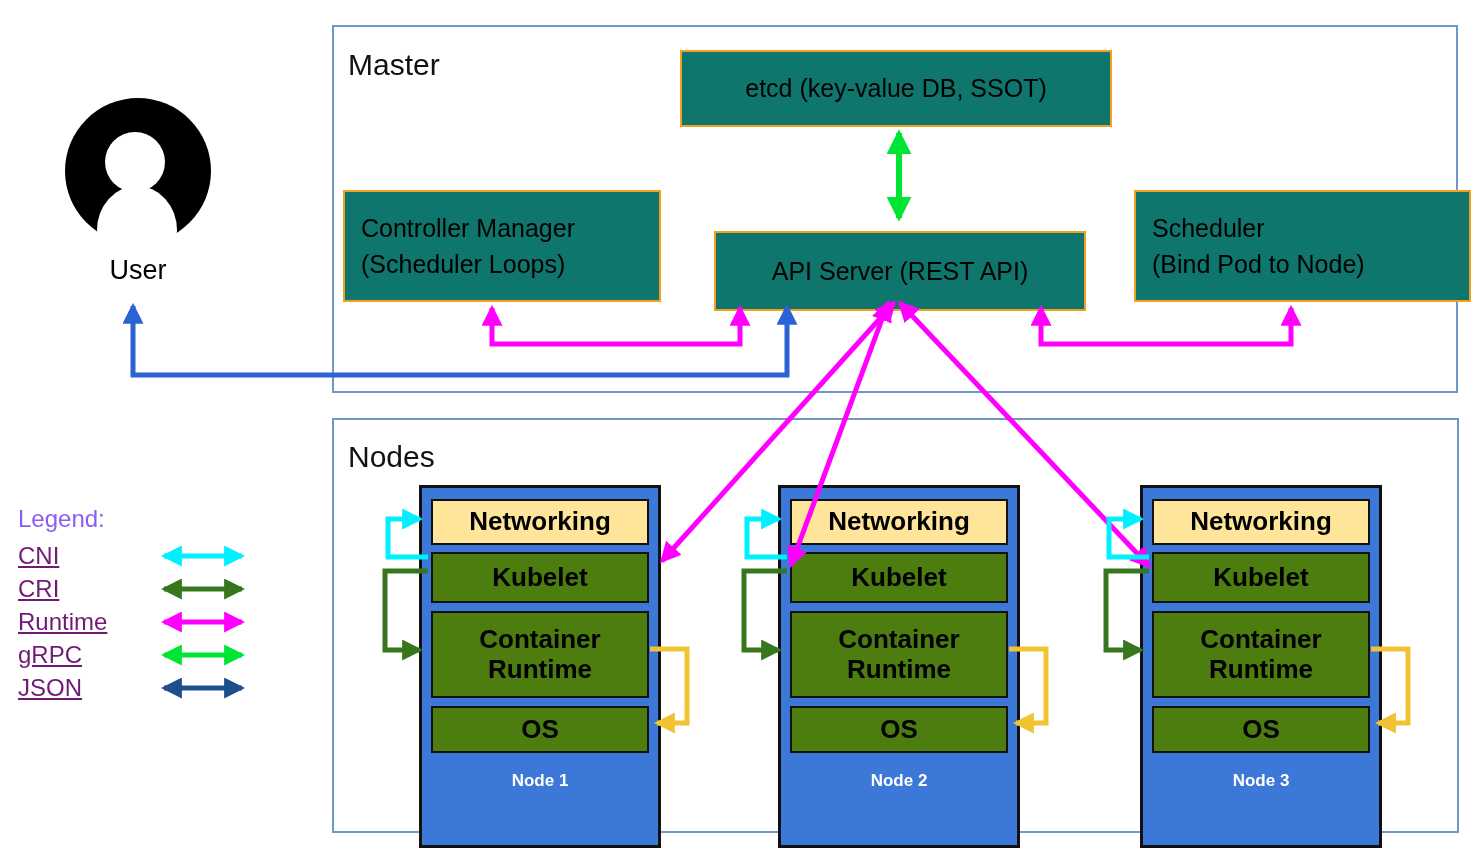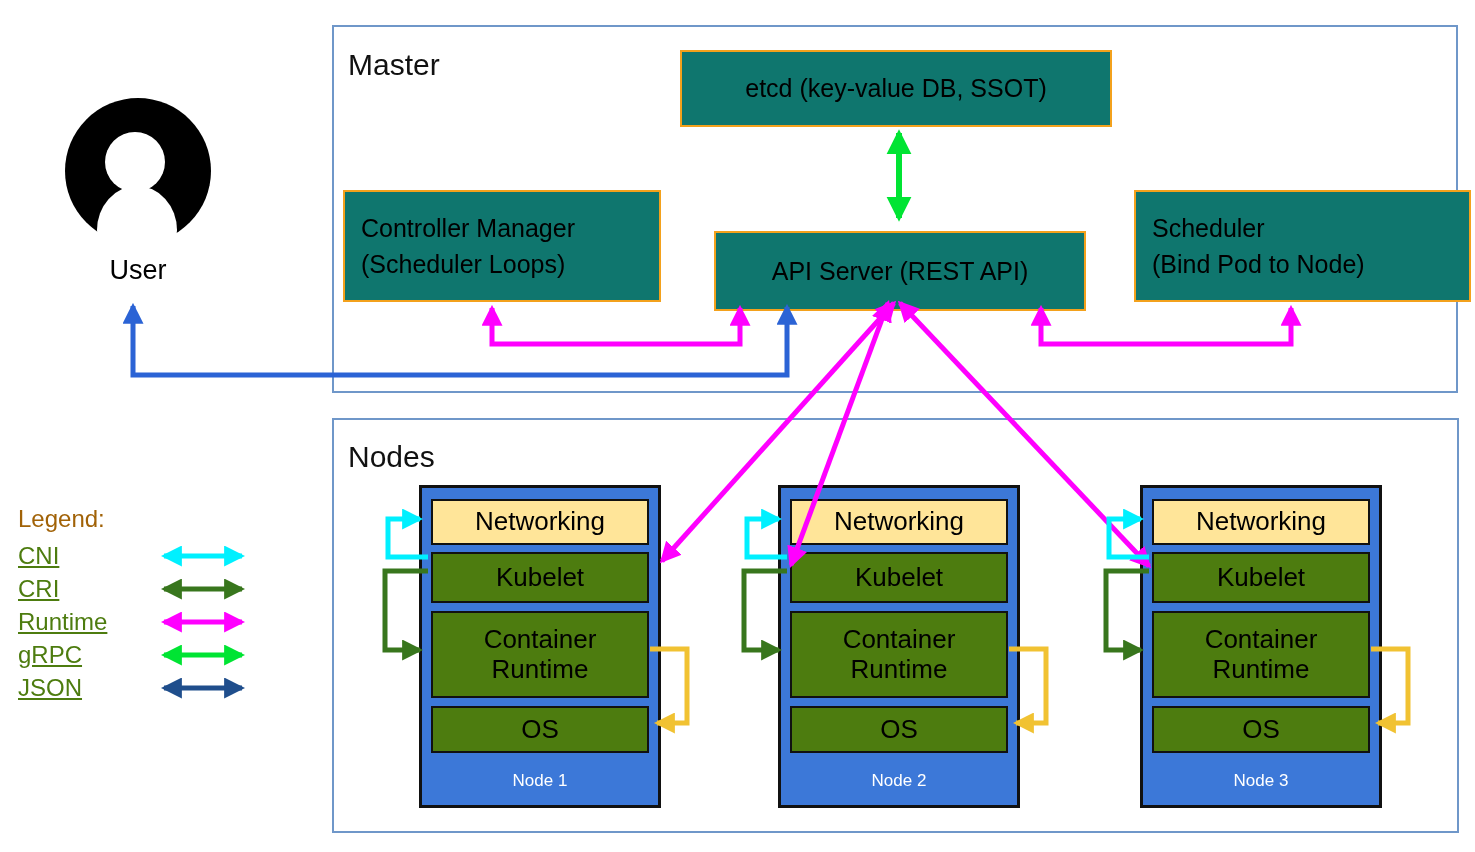--- a/index.html
+++ b/index.html
@@ -9,39 +9,39 @@
   }
   .frame{position:absolute;border:2px solid #6f97c9;background:transparent;}
   .frame-title{position:absolute;font-size:30px;color:#111;}
   .obox{
     position:absolute;background:#0f766e;border:2px solid #f3a11c;
     display:flex;align-items:center;justify-content:center;
     font-size:25px;line-height:1.45;box-sizing:border-box;
   }
   .obox.leftalign{justify-content:flex-start;padding-left:16px;}
   .node{
-    position:absolute;width:242px;height:323px;background:#3c78d8;
-    border:3px solid #111;box-sizing:border-box;
+    position:absolute;width:242px;height:363px;background:#3c78d8;
+    border:3px solid #111;box-sizing:border-box;font-weight:bold;
   }
   .layer{
     position:absolute;left:9px;width:218px;background:#4d7c0f;border:2px solid #111;
     display:flex;align-items:center;justify-content:center;text-align:center;
     font-size:26px;line-height:1.15;box-sizing:border-box;
   }
   .layer.networking{background:#ffe599;}
   .layer .narrow{max-width:170px;display:inline-block;}
   .node-label{
     position:absolute;left:0;right:0;top:278px;height:30px;line-height:30px;
     text-align:center;color:#fff;font-size:17px;
   }
   #legend{position:absolute;left:18px;top:505px;}
-  .legend-title{font-size:24px;color:#a16207;margin-bottom:6px;}
+  .legend-title{font-size:24px;color:#8b5cf6;margin-bottom:6px;}
   .legend-row{display:flex;align-items:center;height:33px;}
   .legend-row a{
-    display:inline-block;width:130px;font-size:24px;color:#4d7c0f;
+    display:inline-block;width:130px;font-size:24px;color:#701a75;
     text-decoration:underline;cursor:pointer;
   }
   .legend-row svg{display:block;}
   #arrows{position:absolute;left:0;top:0;pointer-events:none;}
   .user-label{
     position:absolute;left:63px;top:255px;width:150px;text-align:center;font-size:27px;
   }
   .user-svg{position:absolute;left:63px;top:96px;}
 </style>
 </head>

